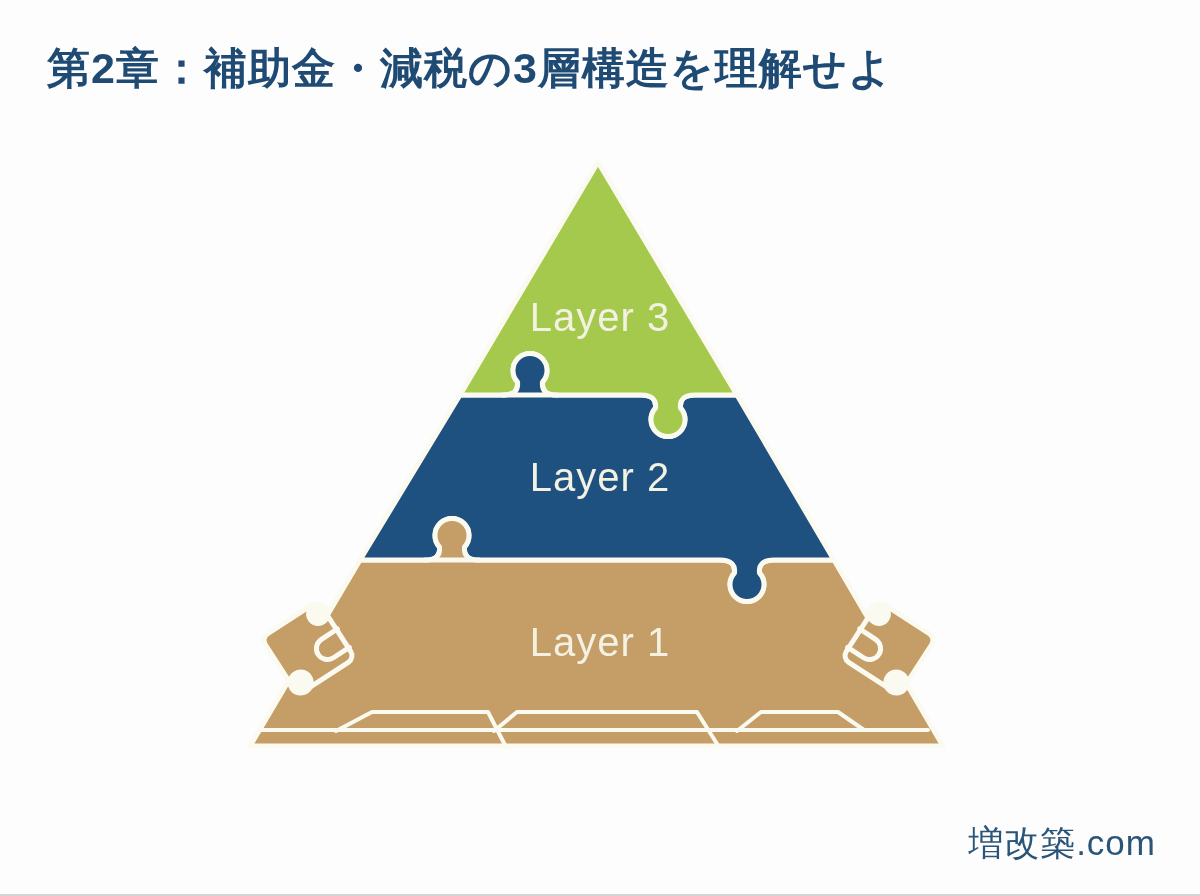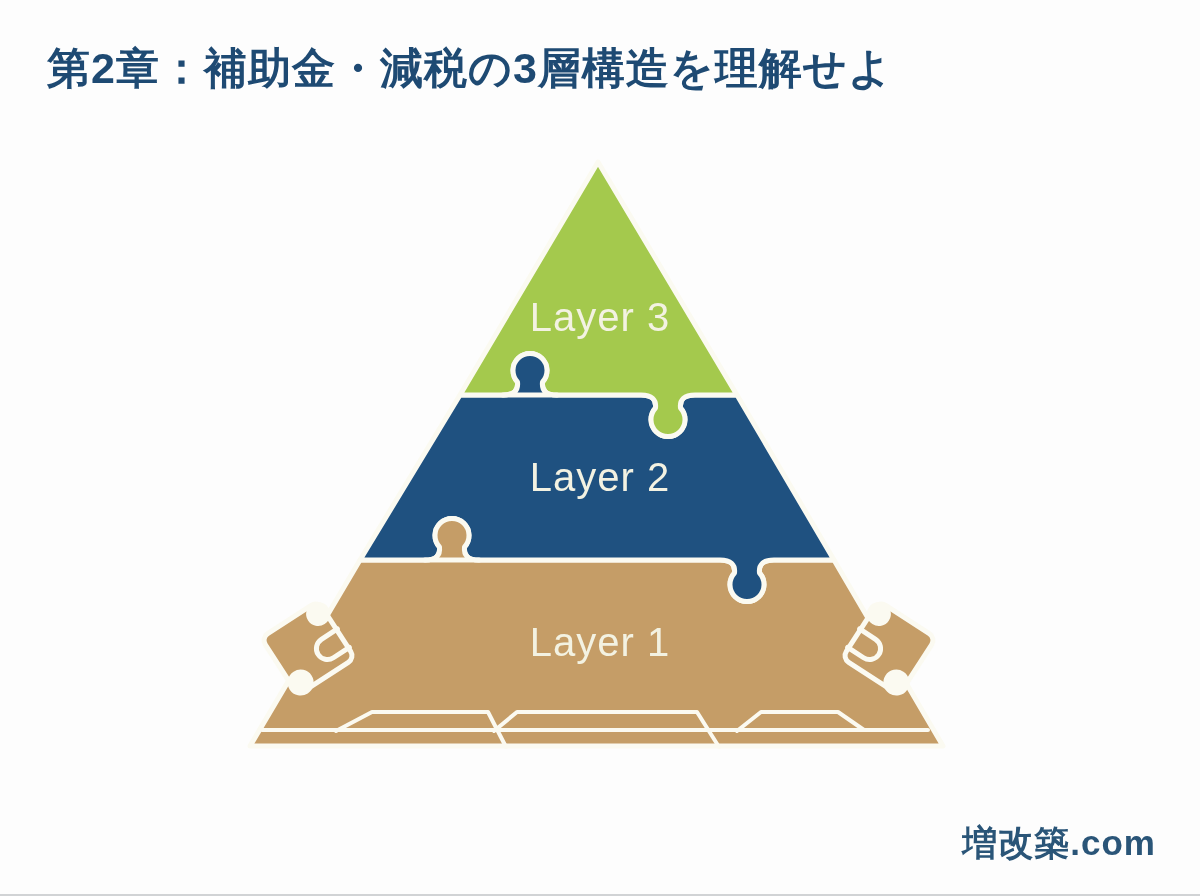--- a/index.html
+++ b/index.html
@@ -10,21 +10,21 @@
     position:relative;overflow:hidden;
   }
   .canvas{position:absolute;inset:0;border-radius:31px;}
   .page-title{
     position:absolute;left:47px;top:40px;
     font-size:43px;font-weight:bold;color:#1e4a73;
     letter-spacing:1px;white-space:nowrap;
   }
   .watermark{
     position:absolute;right:44px;top:820px;
-    font-size:35px;font-weight:bold;color:#2a5578;
+    font-size:35px;font-weight:normal;color:#2a5578;
     letter-spacing:1px;
   }
   .pyramid-svg{position:absolute;left:0;top:0;}
   .seam{stroke:#fbfaf1;stroke-width:5;stroke-linejoin:round;stroke-linecap:round;}
   .facet{stroke:#fbfaf1;stroke-width:4;fill:none;stroke-linejoin:round;stroke-linecap:round;}
   .hole{fill:#fbfaf1;stroke:none;}
   .socket-line{fill:none;stroke:#fbfaf1;stroke-width:5;stroke-linejoin:round;stroke-linecap:round;}
   .layer-label{
     font-family:"Liberation Sans",sans-serif;
     font-size:40px;letter-spacing:1px;

